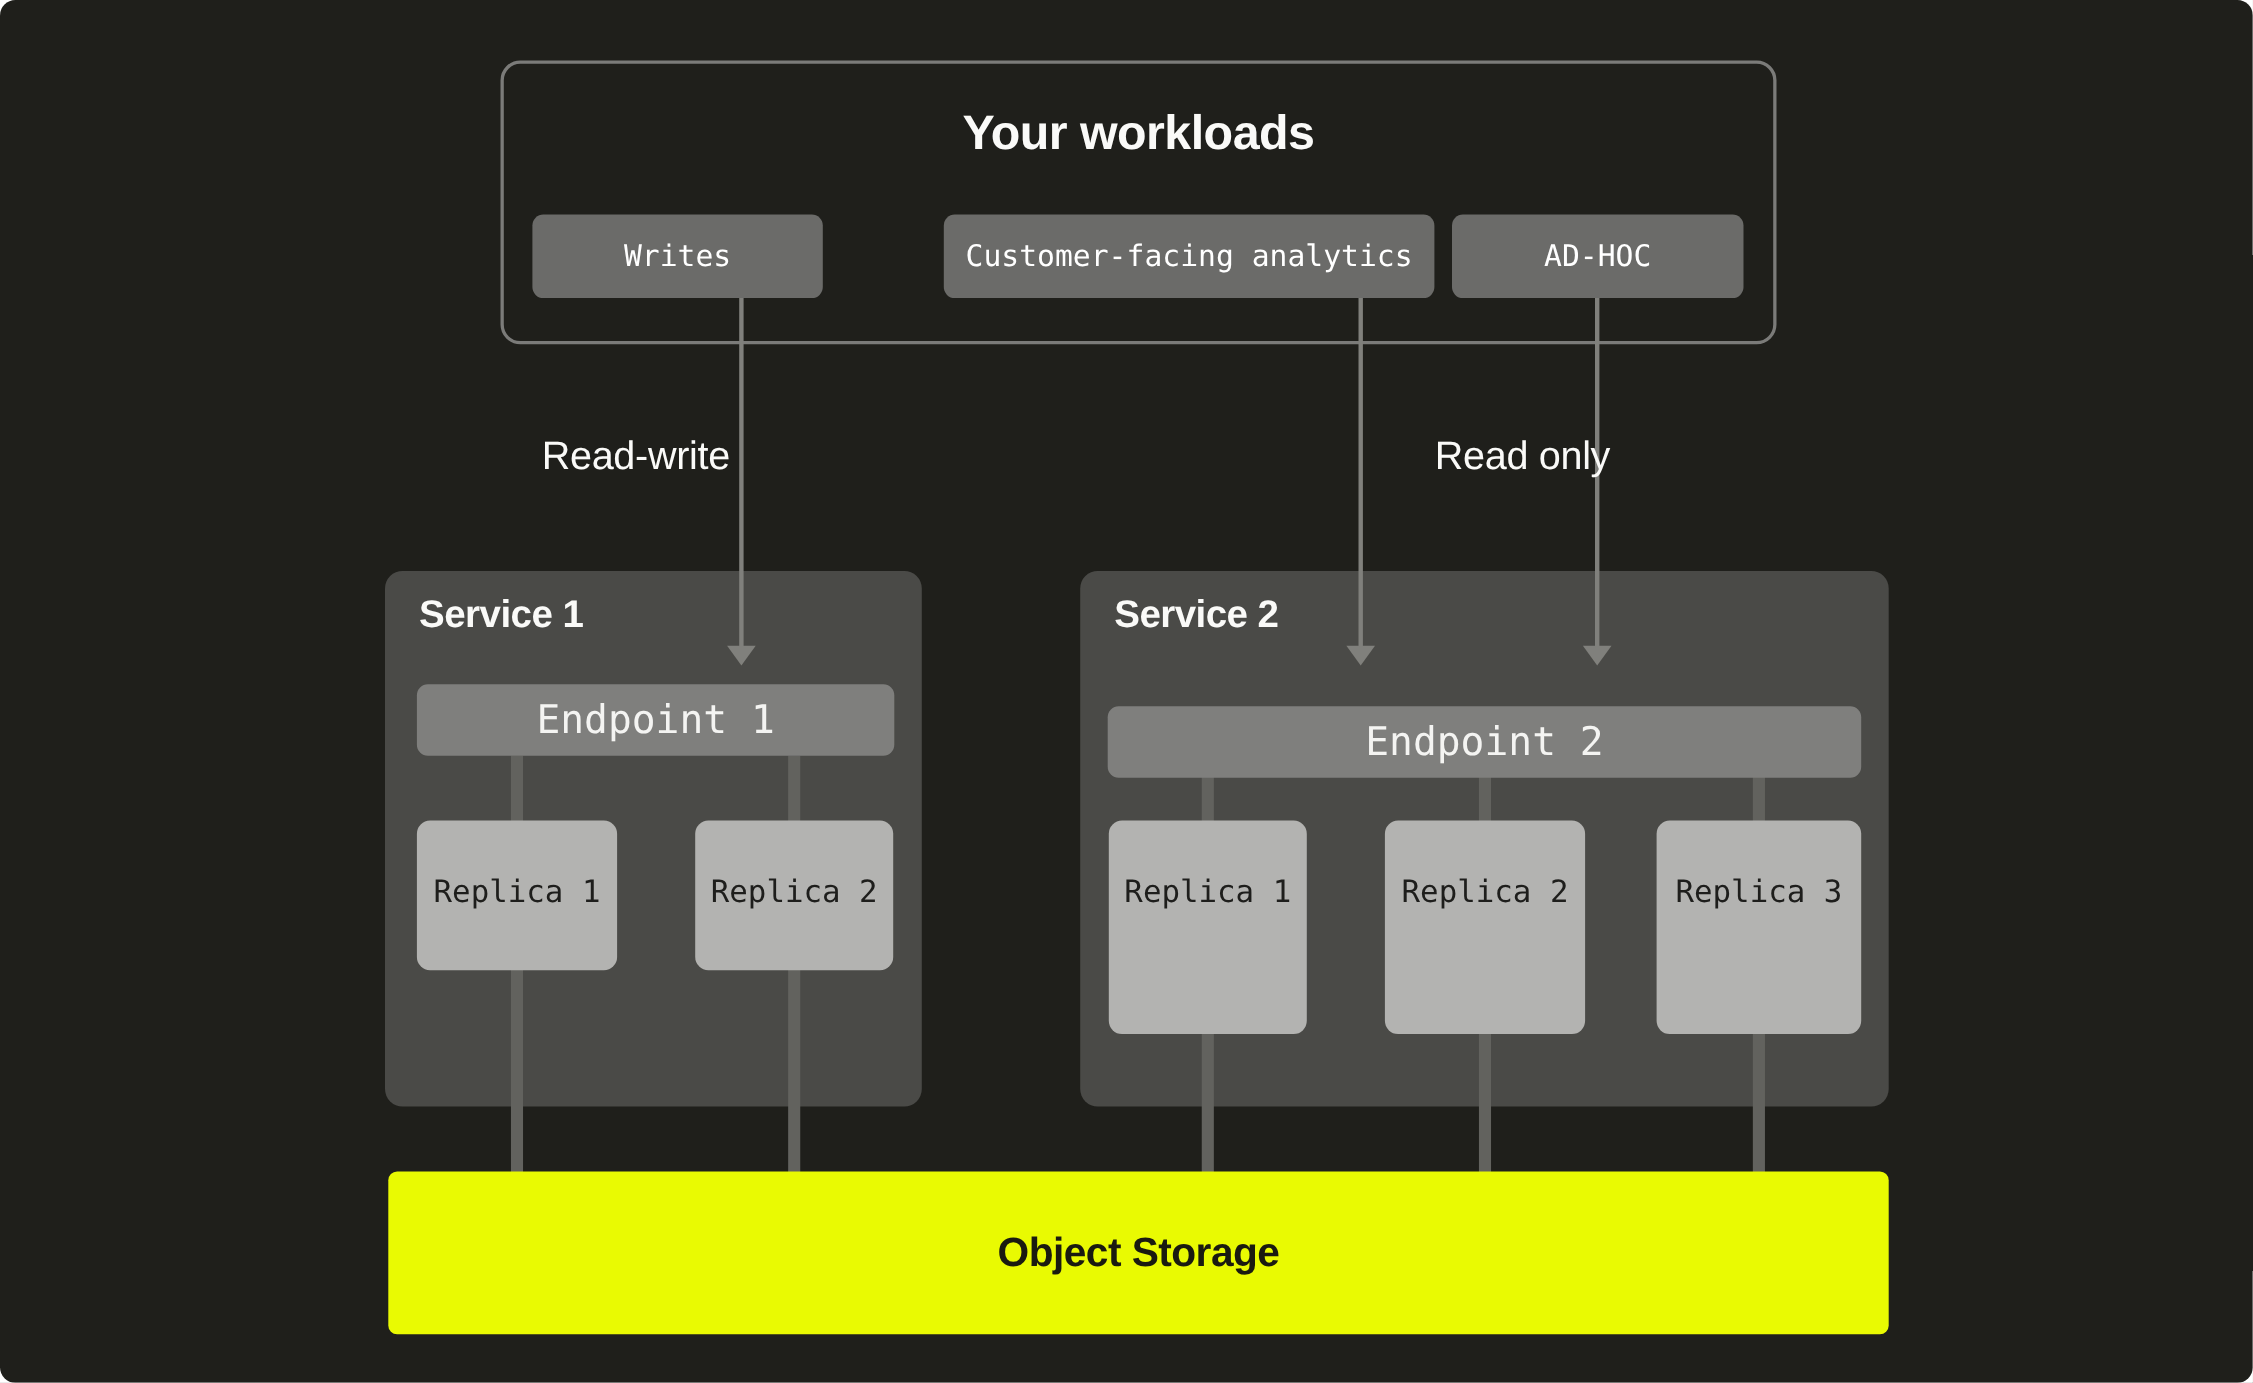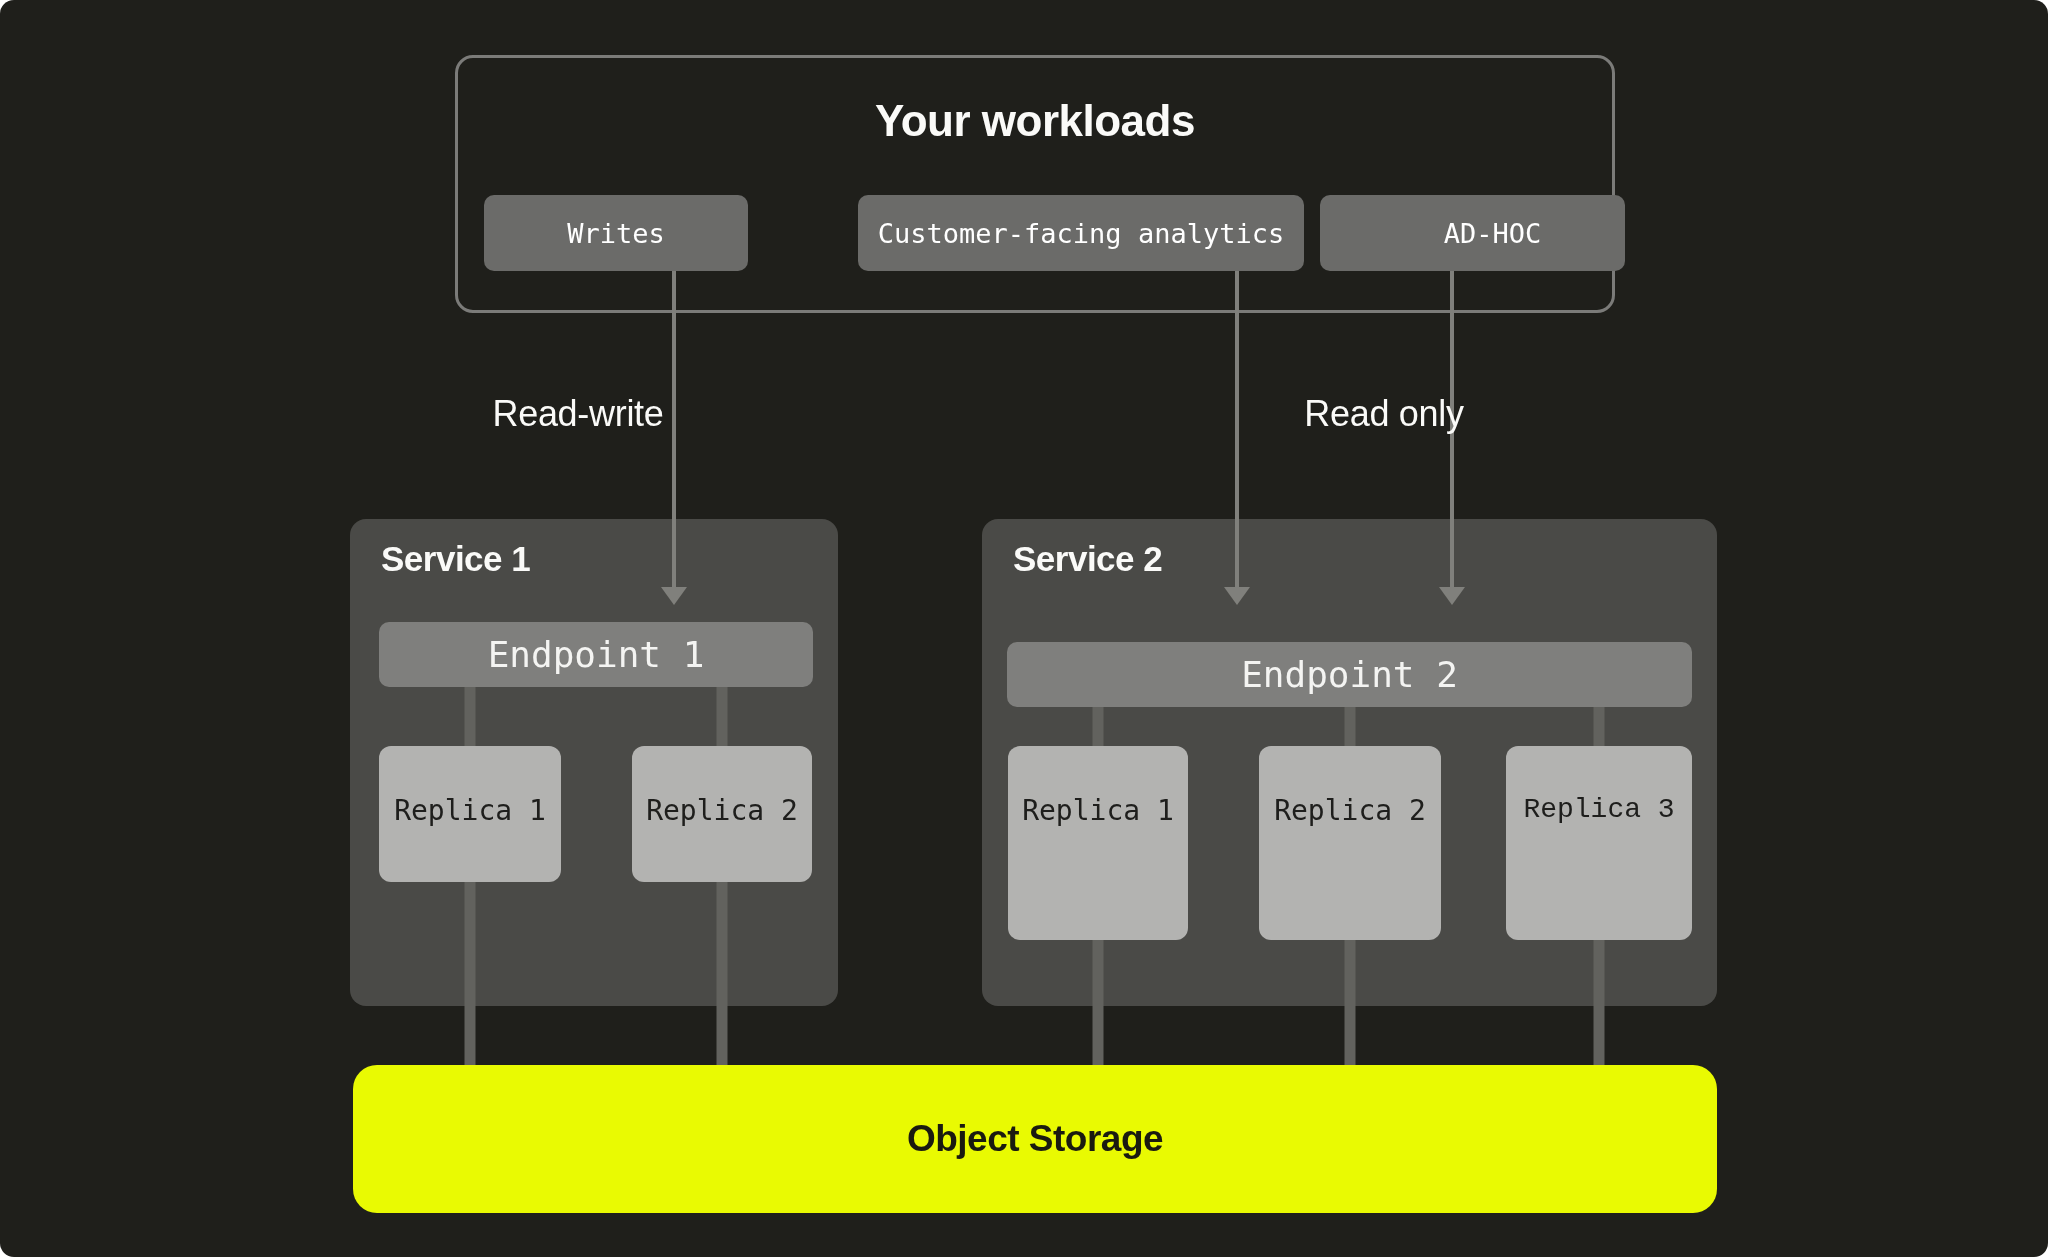--- a/index.html
+++ b/index.html
@@ -43,21 +43,21 @@
     top:137px;height:76px;
     background:var(--chip);
     border-radius:10px;
     display:flex;align-items:center;justify-content:center;
     color:#ffffff;
     font-family:"DejaVu Sans Mono","Liberation Mono",monospace;
     font-size:27px;
   }
   .chip-writes{left:26px;width:264px;}
   .chip-analytics{left:400px;width:446px;}
-  .chip-adhoc{left:862px;width:265px;padding-left:40px;}
+  .chip-adhoc{left:862px;width:265px;}
 
   
   .edge-label{
     transform:translate(-50%,-50%);
     color:var(--text-light);
     font-size:36px;font-weight:400;letter-spacing:-0.3px;
     white-space:nowrap;
     z-index:2;
   }
   .edge-label.read-write{left:578px;top:414px;}
@@ -104,27 +104,27 @@
     font-family:"DejaVu Sans Mono","Liberation Mono",monospace;
     font-size:28px;
     z-index:2;
   }
   .service-1 .replica{height:136px;}
   .service-2 .replica{height:194px;}
   .s1-r1{left:29px;width:182px;}
   .s1-r2{left:282px;width:180px;}
   .s2-r1{left:26px;width:180px;}
   .s2-r2{left:277px;width:182px;}
-  .s2-r3{left:524px;width:186px;font-family:Liberation Mono, monospace;}
+  .s2-r3{left:524px;width:186px;}
 
   
   .object-storage{
     left:353px;top:1065px;width:1364px;height:148px;
     background:var(--storage-yellow);
-    border-radius:24px;
+    border-radius:8px;
     display:flex;align-items:center;justify-content:center;
     color:#1a1a10;
     font-size:37px;font-weight:700;letter-spacing:-0.5px;
     z-index:2;
   }
 </style>
 </head>
 <body>
 
 <div class="stage">

